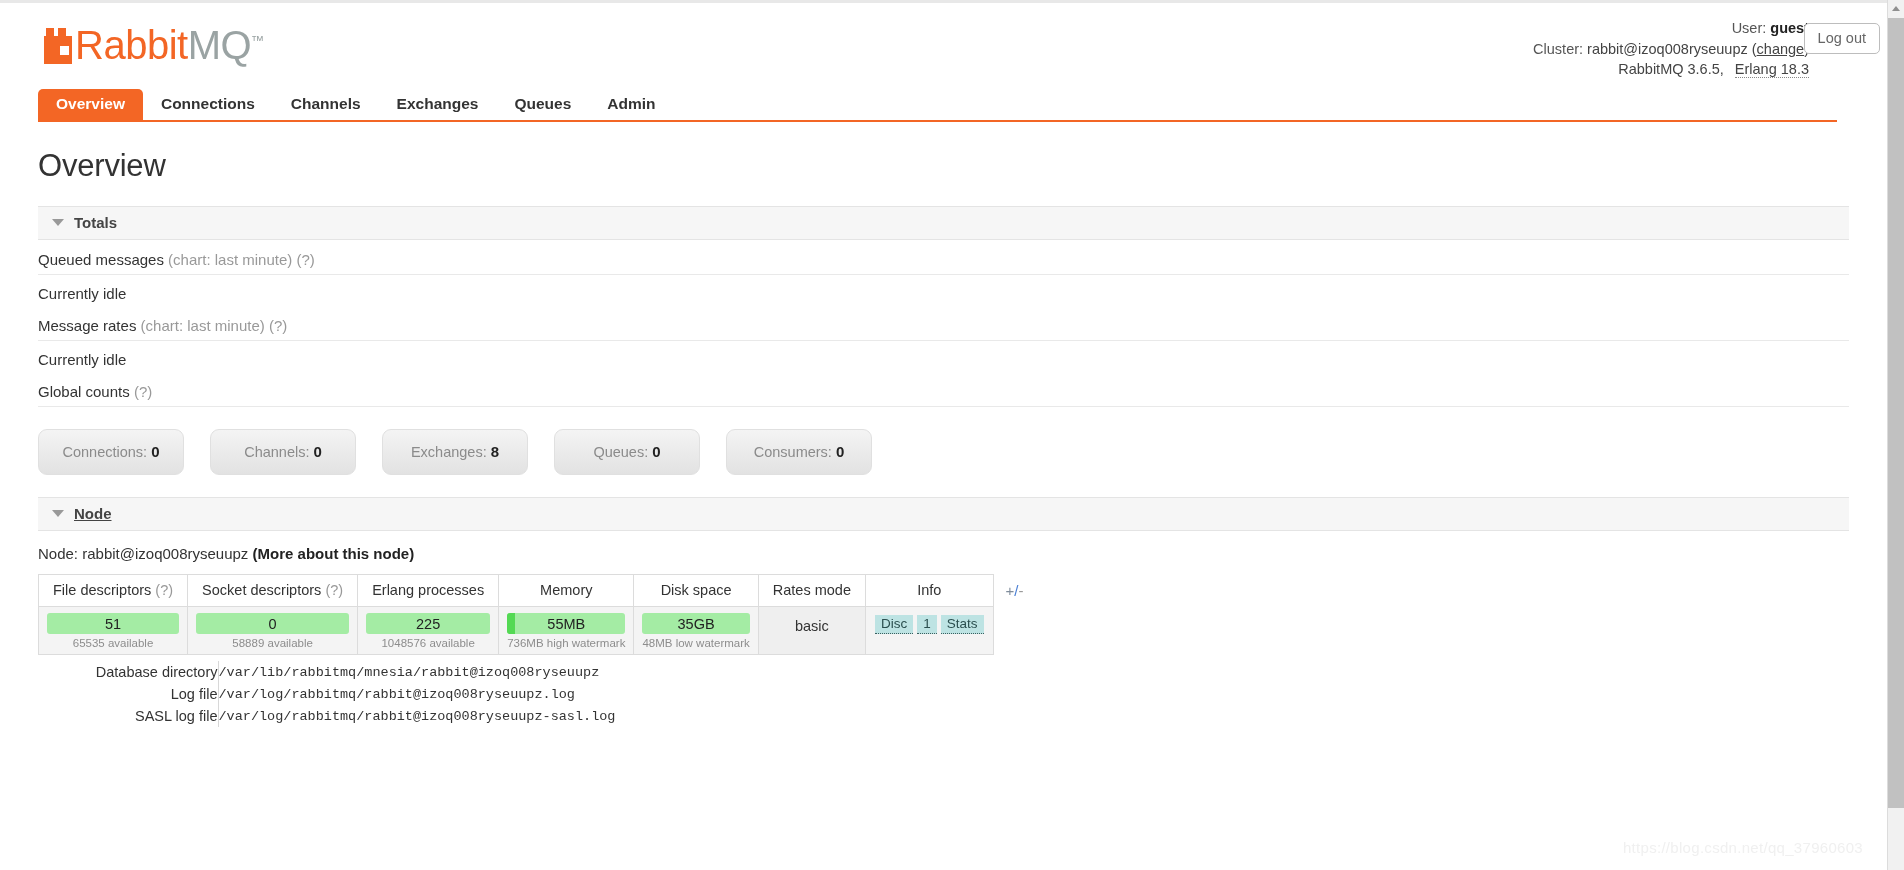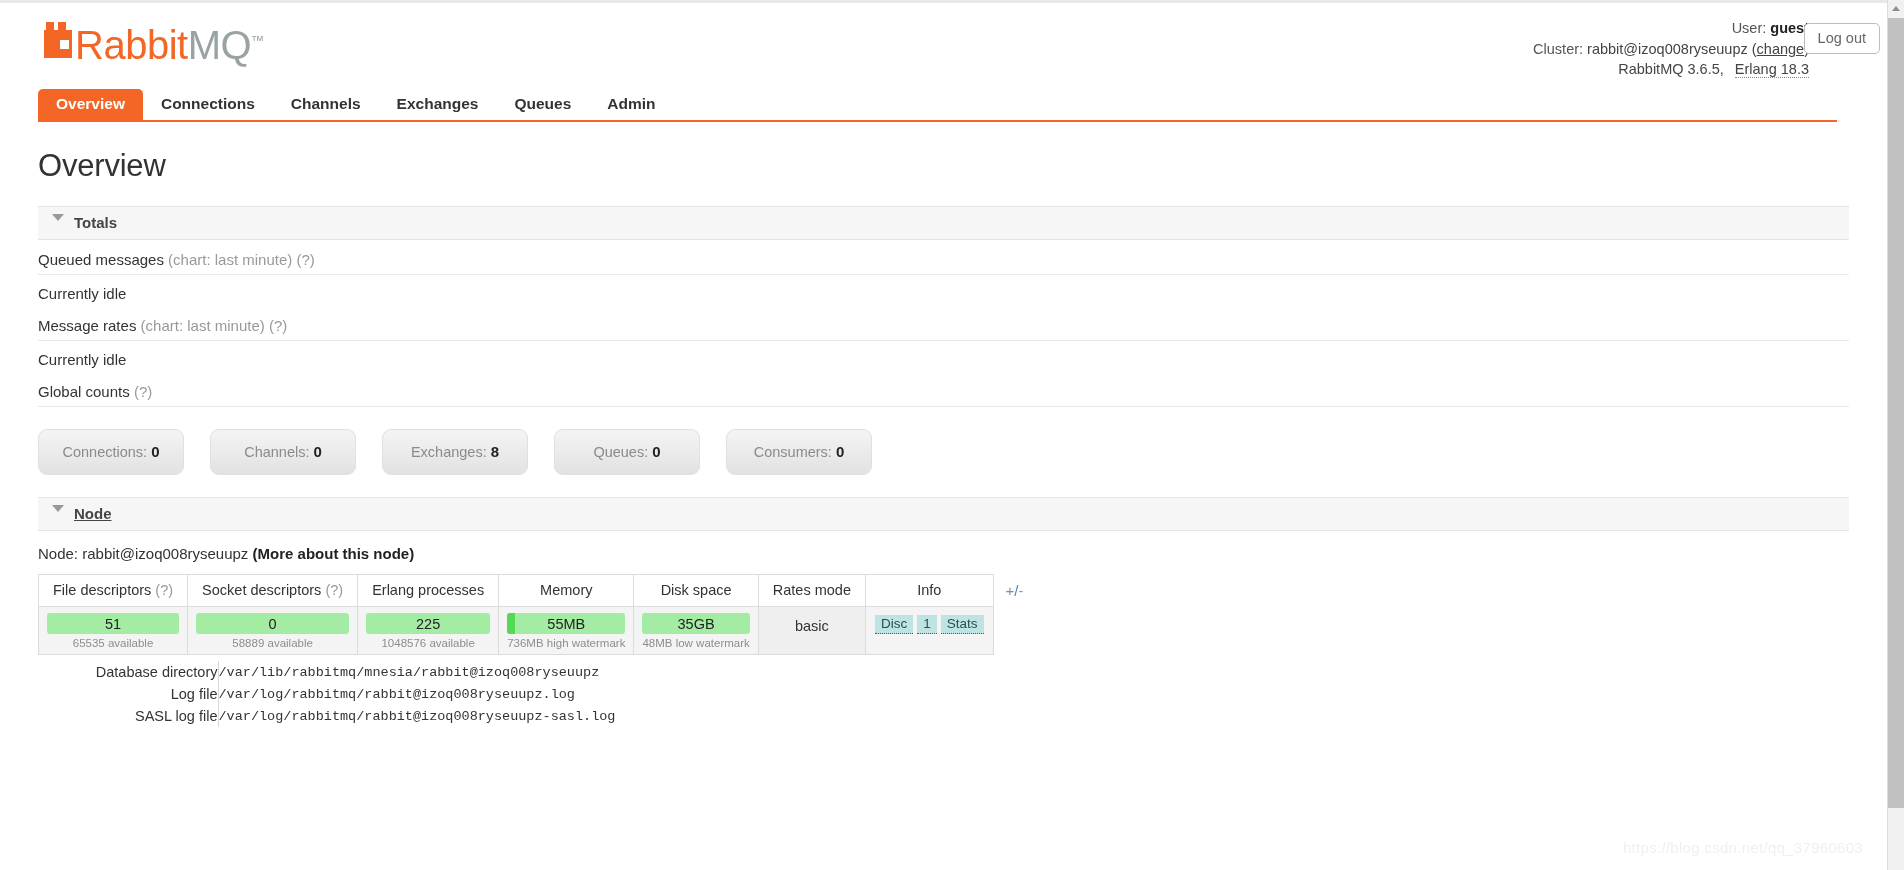--- a/index.html
+++ b/index.html
@@ -53,21 +53,21 @@
 
   
   #header {
     position: relative;
     height: 92px;
     padding: 0;
   }
   #logo {
     position: absolute;
     left: 38px; top: 22px;
-    display: flex; align-items: flex-start; padding-left: 6px;
+    display: flex; align-items: flex-end; padding-left: 6px;
   }
   #logo-mark {
     position: relative;
     width: 28px; height: 36px;
     margin-right: 3px;
   }
   #logo-mark .sq-main {
     position: absolute; left: 0; top: 8px;
     width: 28px; height: 28px;
     background: #f36625;
@@ -168,21 +168,21 @@
 
   .section-head {
     background: #f6f6f6;
     border-top: 1px solid #e4e4e4;
     border-bottom: 1px solid #e4e4e4;
     padding: 7px 0 8px 14px;
     font-size: 15px;
     font-weight: bold;
     color: #444;
     display: flex;
-    align-items: flex-start;
+    align-items: center;
     cursor: pointer;
   }
   .section-head .caret {
     width: 0; height: 0;
     border-left: 6px solid transparent;
     border-right: 6px solid transparent;
     border-top: 7px solid #999;
     margin-right: 10px;
   }
 

